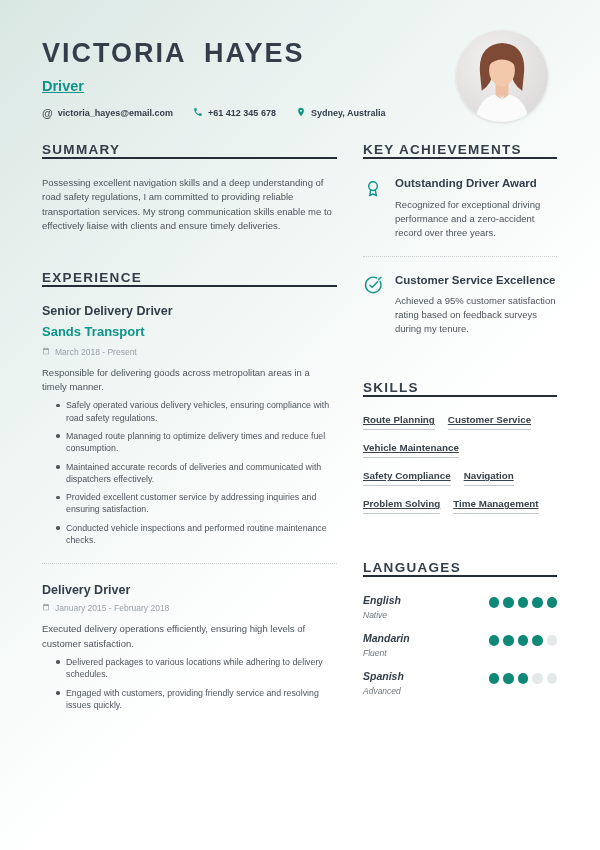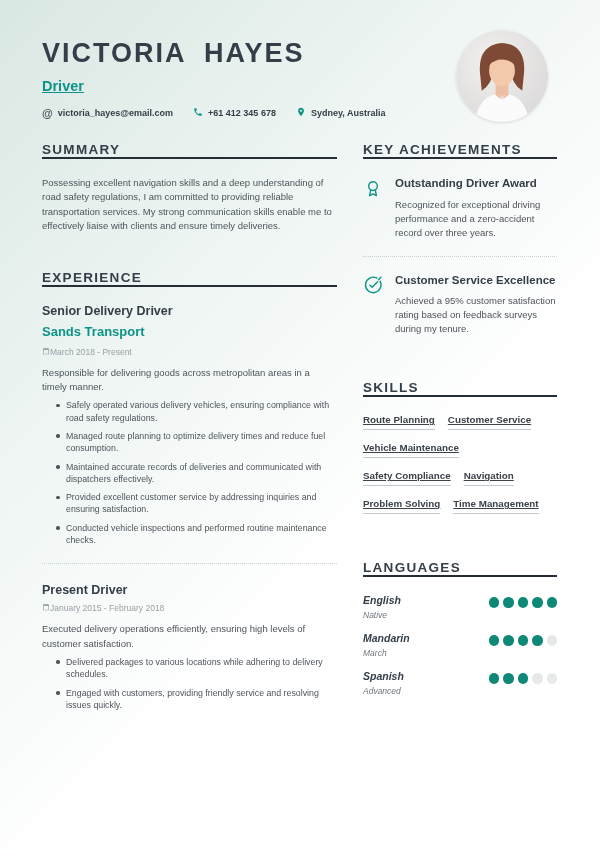--- a/index.html
+++ b/index.html
@@ -29,21 +29,21 @@
   .col-right { flex:1; min-width:0; }
   .section-heading {
     font-size:13.5px; font-weight:bold; color:#333e48; letter-spacing:1.3px;
     border-bottom:2.5px solid #252e36; margin-bottom:17px;
   }
   .para { font-size:9.5px; color:#4d545b; line-height:1.52; margin-bottom:11px; }
   .section { margin-bottom:34px; }
   
   .job-title-line { font-size:12.5px; font-weight:bold; color:#333e48; margin-bottom:6px; }
   .company { font-size:13px; font-weight:bold; color:#0d9488; margin-bottom:8px; }
-  .dates { display:flex; align-items:center; font-size:8.5px; color:#9aa1a7; margin-bottom:9px; }
+  .dates { display:flex; align-items:center; gap:5px; font-size:8.5px; color:#9aa1a7; margin-bottom:9px; }
   .job-desc { font-size:9.5px; color:#4d545b; line-height:1.5; margin-bottom:5px; }
   .bullets { list-style:none; padding-left:14px; }
   .bullets li {
     font-size:8.8px; color:#4d545b; line-height:1.4; margin-bottom:6px;
     position:relative; padding-left:10px;
   }
   .bullets li::before {
     content:""; position:absolute; left:0; top:4.5px;
     width:3.5px; height:3.5px; border-radius:50%; background:#4d545b;
   }
@@ -149,21 +149,21 @@
             <li>Managed route planning to optimize delivery times and reduce fuel consumption.</li>
             <li>Maintained accurate records of deliveries and communicated with dispatchers effectively.</li>
             <li>Provided excellent customer service by addressing inquiries and ensuring satisfaction.</li>
             <li>Conducted vehicle inspections and performed routine maintenance checks.</li>
           </ul>
         </div>
 
         <div class="dotted-divider"></div>
 
         <div>
-          <div class="job-title-line">Present Driver</div>
+          <div class="job-title-line">Delivery Driver</div>
           <div class="dates">
             <span><svg width="8" height="8" viewBox="0 0 24 24">
                   <path fill="#9aa1a7" d="M19 4h-1V2h-2v2H8V2H6v2H5a2 2 0 0 0-2 2v14a2 2 0 0 0 2 2h14a2 2 0 0 0 2-2V6a2 2 0 0 0-2-2zm0 16H5V9h14v11z"></path>
                 </svg></span>
             <span>January 2015 - February 2018</span>
           </div>
           <p class="job-desc">Executed delivery operations efficiently, ensuring high levels of customer satisfaction.</p>
           <ul class="bullets">
             <li>Delivered packages to various locations while adhering to delivery schedules.</li>
             <li>Engaged with customers, providing friendly service and resolving issues quickly.</li>
@@ -233,21 +233,21 @@
               <span class="dot filled"></span>
               <span class="dot filled"></span>
               <span class="dot filled"></span>
               <span class="dot filled"></span>
             </div>
         </div>
 
         <div class="lang-row">
           <div>
             <div class="lang-name">Mandarin</div>
-            <div class="lang-level">March</div>
+            <div class="lang-level">Fluent</div>
           </div>
           <div class="dots">
               <span class="dot filled"></span>
               <span class="dot filled"></span>
               <span class="dot filled"></span>
               <span class="dot filled"></span>
               <span class="dot empty"></span>
             </div>
         </div>
 

